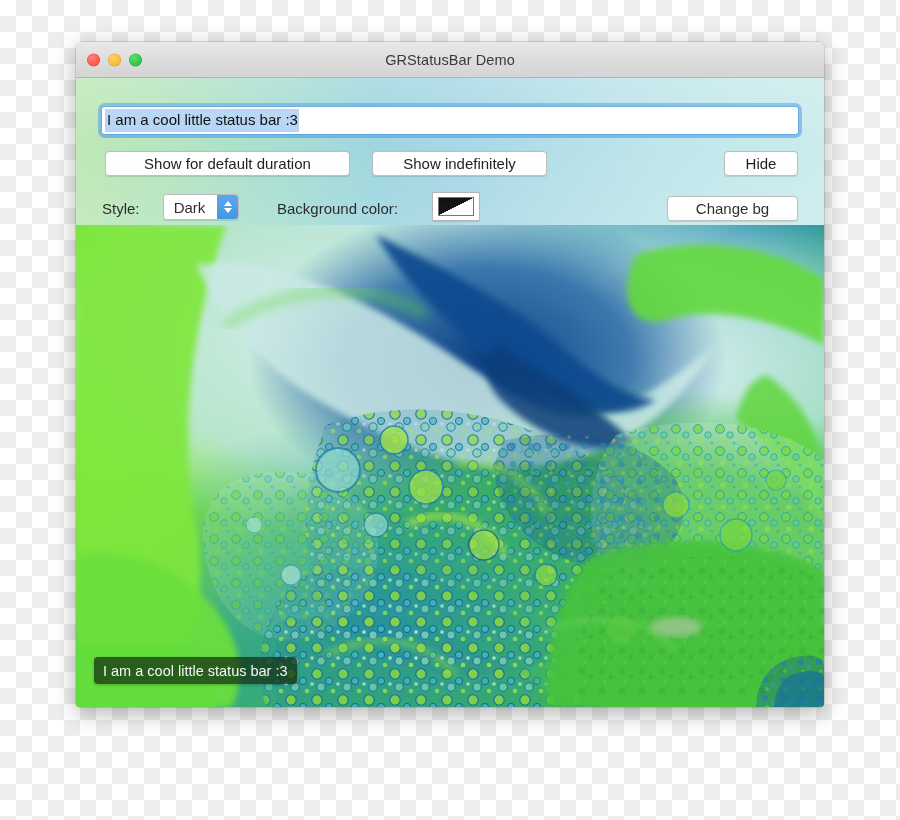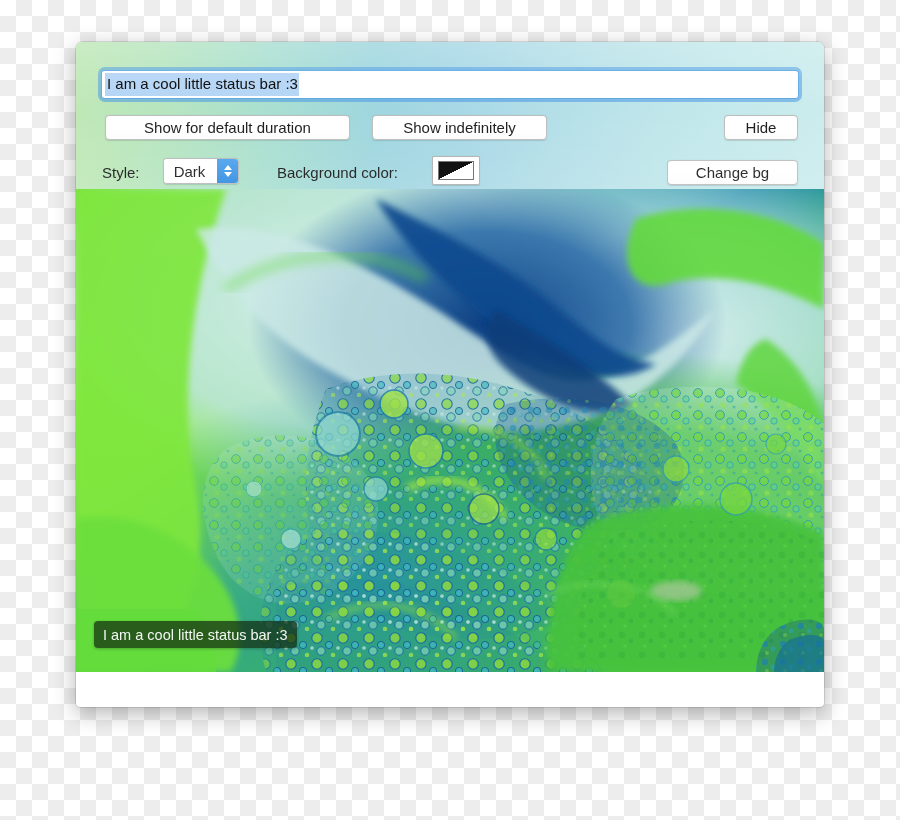--- a/index.html
+++ b/index.html
@@ -255,20 +255,28 @@
     white-space: nowrap;
   }
 </style>
 </head>
 <body>
 
 <div id="canvas">
 
   <div id="window">
 
+    <div id="titlebar">
+      <div id="traffic">
+        <span class="light close"></span>
+        <span class="light min"></span>
+        <span class="light max"></span>
+      </div>
+      <div id="window-title">GRStatusBar Demo</div>
+    </div>
 
     <div id="controls">
 
       <div id="field-wrap">
         <div id="field" title="Status bar message">
           <span id="field-text">I am a cool little status bar :3</span>
         </div>
       </div>
 
       <div class="btn" id="btn-default">Show for default duration</div>

